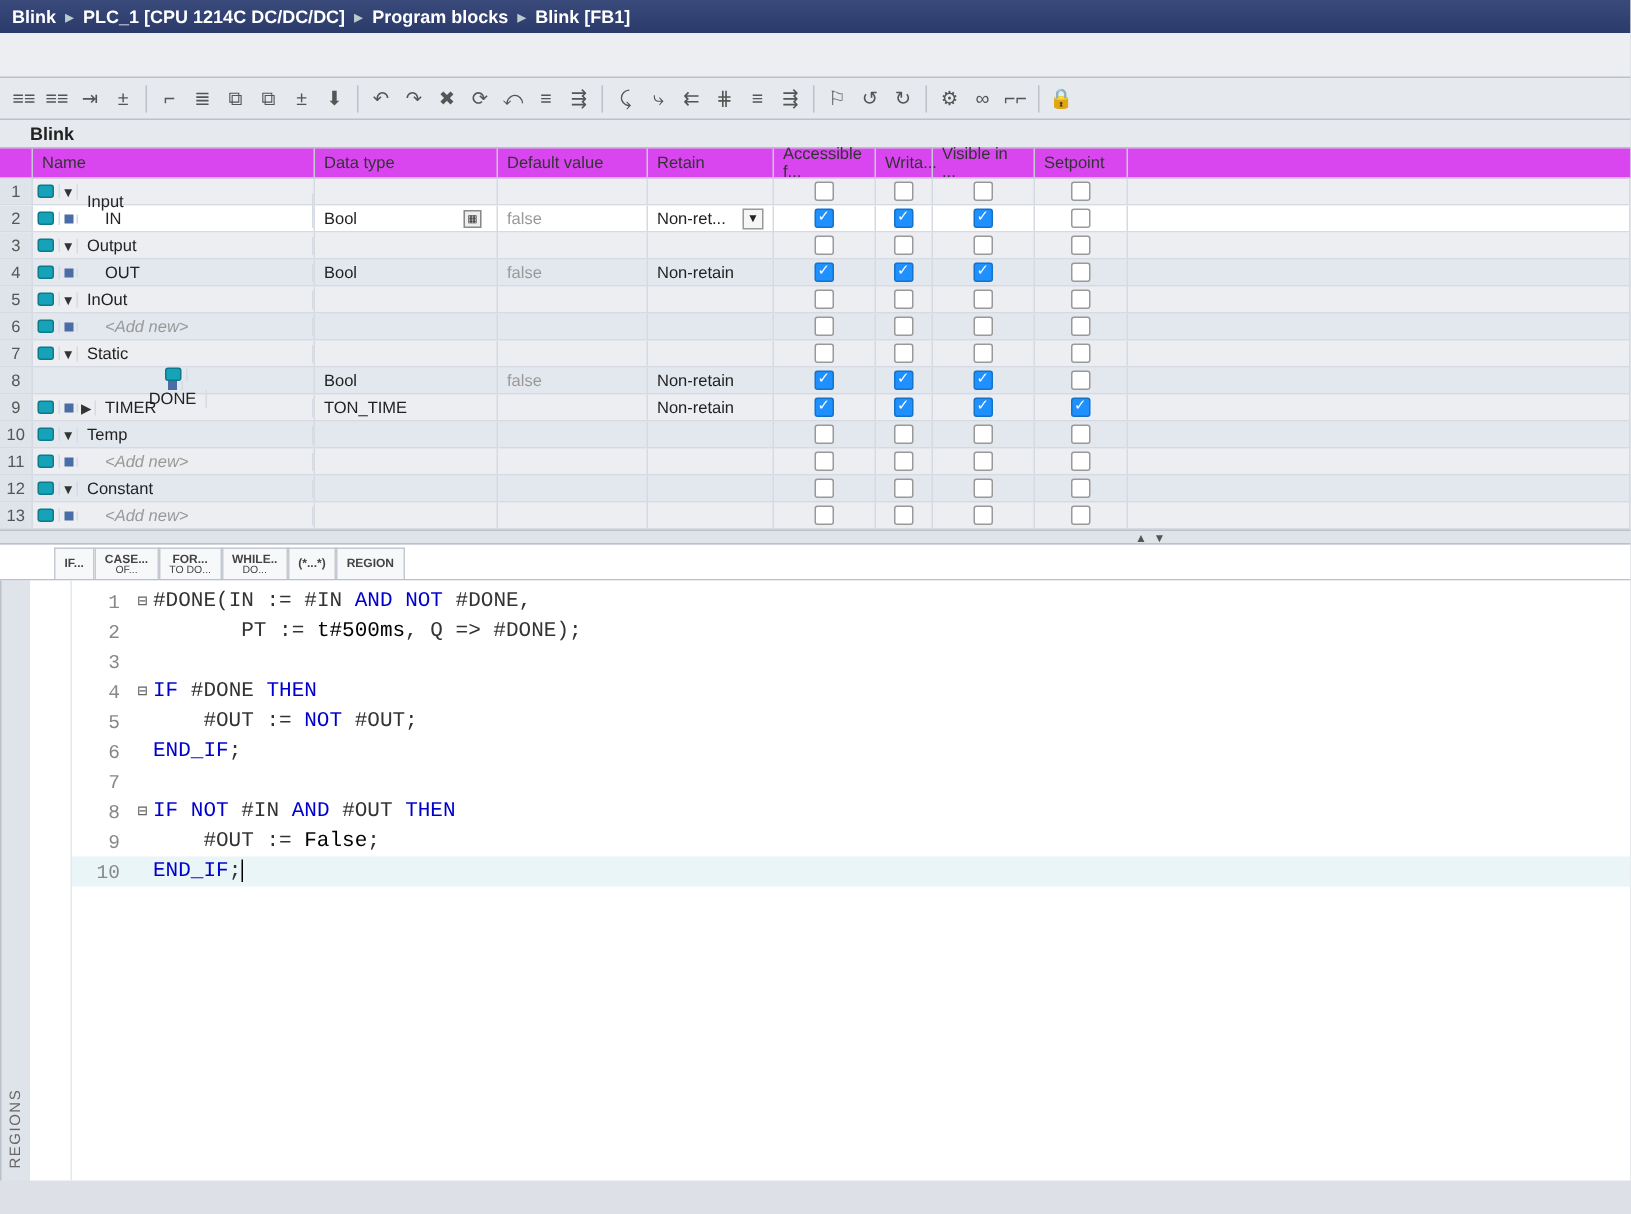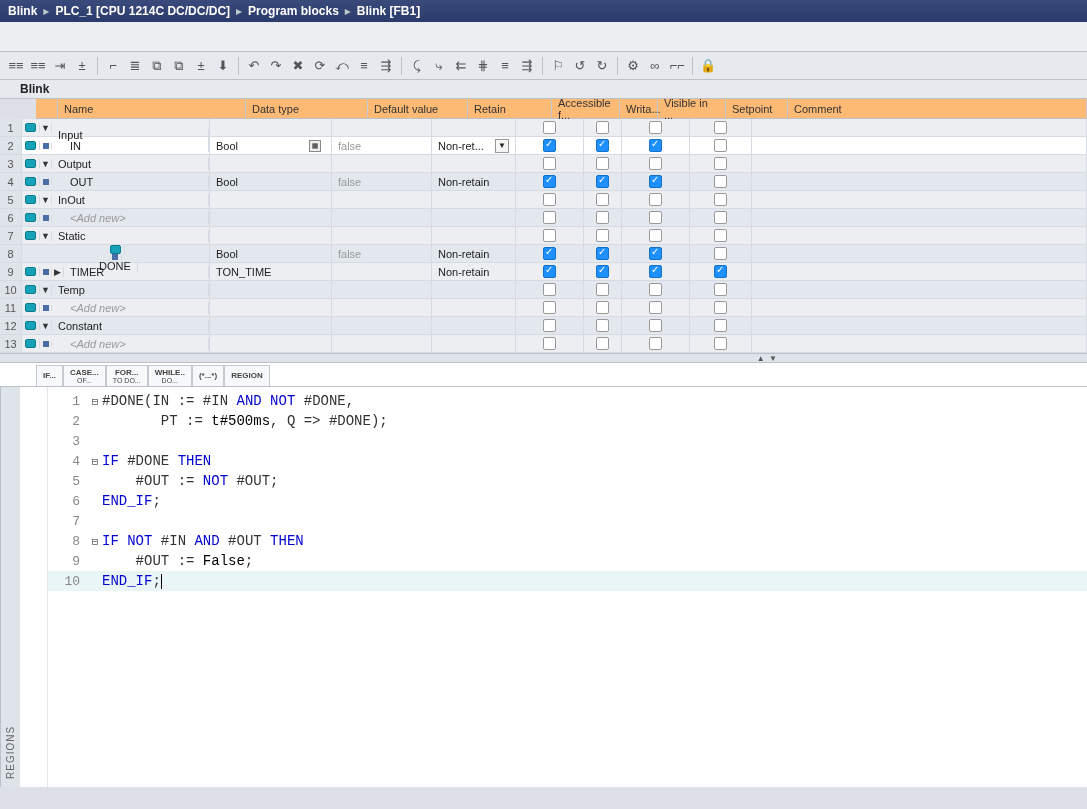--- a/index.html
+++ b/index.html
@@ -15,21 +15,21 @@
   
   .toolbar { height: 28px; background: #e6e9ee; border-bottom: 1px solid #bcc0c9; display: flex; align-items: center; padding: 0 6px; gap: 2px; }
   .tool-btn { width: 20px; height: 20px; display: flex; align-items: center; justify-content: center; border-radius: 2px; cursor: pointer; font-size: 13px; color: #555; }
   .tool-sep { width: 1px; height: 18px; background: #bcc0c9; margin: 0 3px; }
   
   
   .block-name { height: 18px; background: #e6e9ee; padding: 0 20px; font-weight: bold; font-size: 12px; display: flex; align-items: center; }
   
   
   .iface-wrap { border-top: 1px solid #bcc0c9; }
-  .iface-header { display: flex; background: #fdba74; border-bottom: 1px solid #bcc0c9; height: 20px; margin-left: 36px; }
+  .iface-header { display: flex; background: #d946ef; border-bottom: 1px solid #bcc0c9; height: 20px; }
   .iface-header .cell { border-right: 1px solid #c5c9d2; padding: 2px 6px; font-size: 11px; color: #333; display: flex; align-items: center; }
   .rownum-col { width: 22px; }
   .name-col { width: 188px; }
   .type-col { width: 122px; }
   .def-col { width: 100px; }
   .ret-col { width: 84px; }
   .acc-col { width: 68px; }
   .wr-col { width: 38px; }
   .vis-col { width: 68px; }
   .set-col { width: 62px; }
@@ -147,21 +147,20 @@
   <div class="iface-header">
     <div class="cell rownum-col"></div>
     <div class="cell name-col">Name</div>
     <div class="cell type-col">Data type</div>
     <div class="cell def-col">Default value</div>
     <div class="cell ret-col">Retain</div>
     <div class="cell acc-col">Accessible f...</div>
     <div class="cell wr-col">Writa...</div>
     <div class="cell vis-col">Visible in ...</div>
     <div class="cell set-col">Setpoint</div>
-    <div class="cell com-col">Comment</div>
   </div>
   <div id="iface-body">
       <div class="iface-row">
         <div class="cell rownum">1</div>
         <div class="cell name-col" style="padding: 0px;">
           <div class="cell icon-cell">
             <span class="pill teal"></span>
           </div>
           <div class="cell arrow-cell">
             <span class="chev">▼</span>

